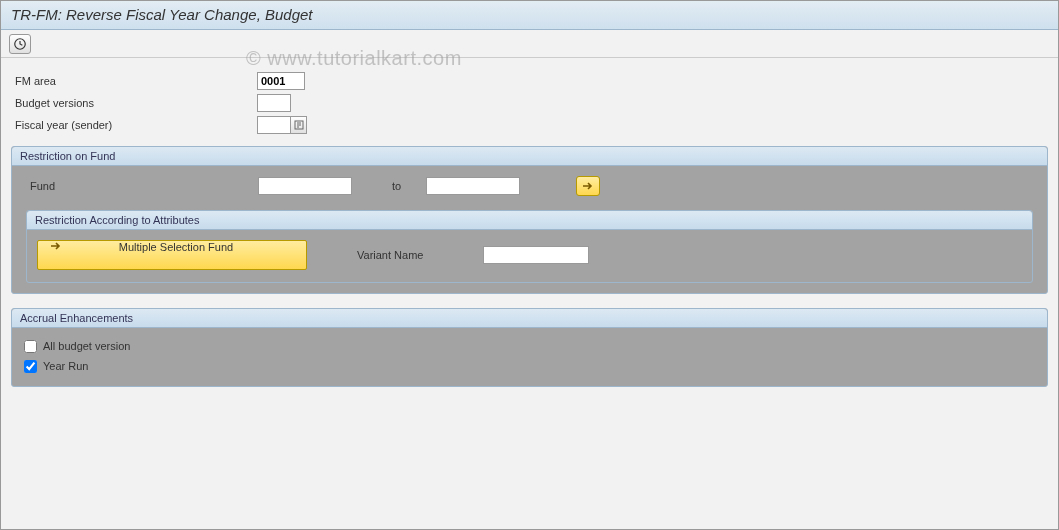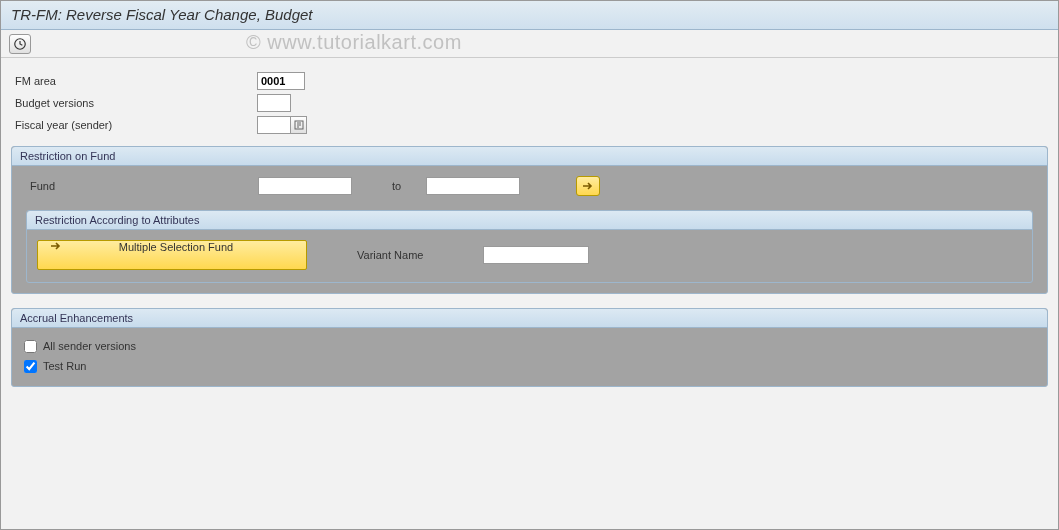--- a/index.html
+++ b/index.html
@@ -85,21 +85,21 @@
     padding-left:8px;
     font-size:11px; color:#333;
   }
   .msel-btn .arrow { width:20px; display:flex; align-items:center; justify-content:center; }
   .msel-btn .btxt { flex:1; text-align:center; padding-right:20px;}
   .attr-row { display:flex; align-items:center; padding:10px 10px 12px 10px; gap:0;}
   .attr-row .vn-lbl { margin-left:50px; width:126px; }
   .cb-row { display:flex; align-items:center; height:20px; padding-left:2px;}
   .cb-row input { margin:0 6px 0 0; width:13px; height:13px;}
   .watermark {
-    position:absolute; top:30px; left:245px;
+    position:absolute; top:46px; left:245px;
     color:rgba(160,160,160,0.6);
     font-size:20px; letter-spacing:0.5px;
     pointer-events:none; user-select:none;
   }
 </style>
 </head>
 <body>
 
 <div class="titlebar">
   <h1>TR-FM: Reverse Fiscal Year Change, Budget</h1>
@@ -170,22 +170,22 @@
         </div>
       </div>
     </div>
   </div>
 
   <div class="groupbox">
     <div class="gb-title">Accrual Enhancements</div>
     <div class="gb-body" style="padding:8px 10px 10px 10px;">
       <div class="cb-row">
         <input type="checkbox" style="">
-        <span>All sender versions</span>
+        <span>All budget version</span>
       </div>
       <div class="cb-row">
         <input type="checkbox" checked="" style="">
-        <span>Test Run</span>
+        <span>Year Run</span>
       </div>
     </div>
   </div>
 
 </div>
 
 </body></html>

